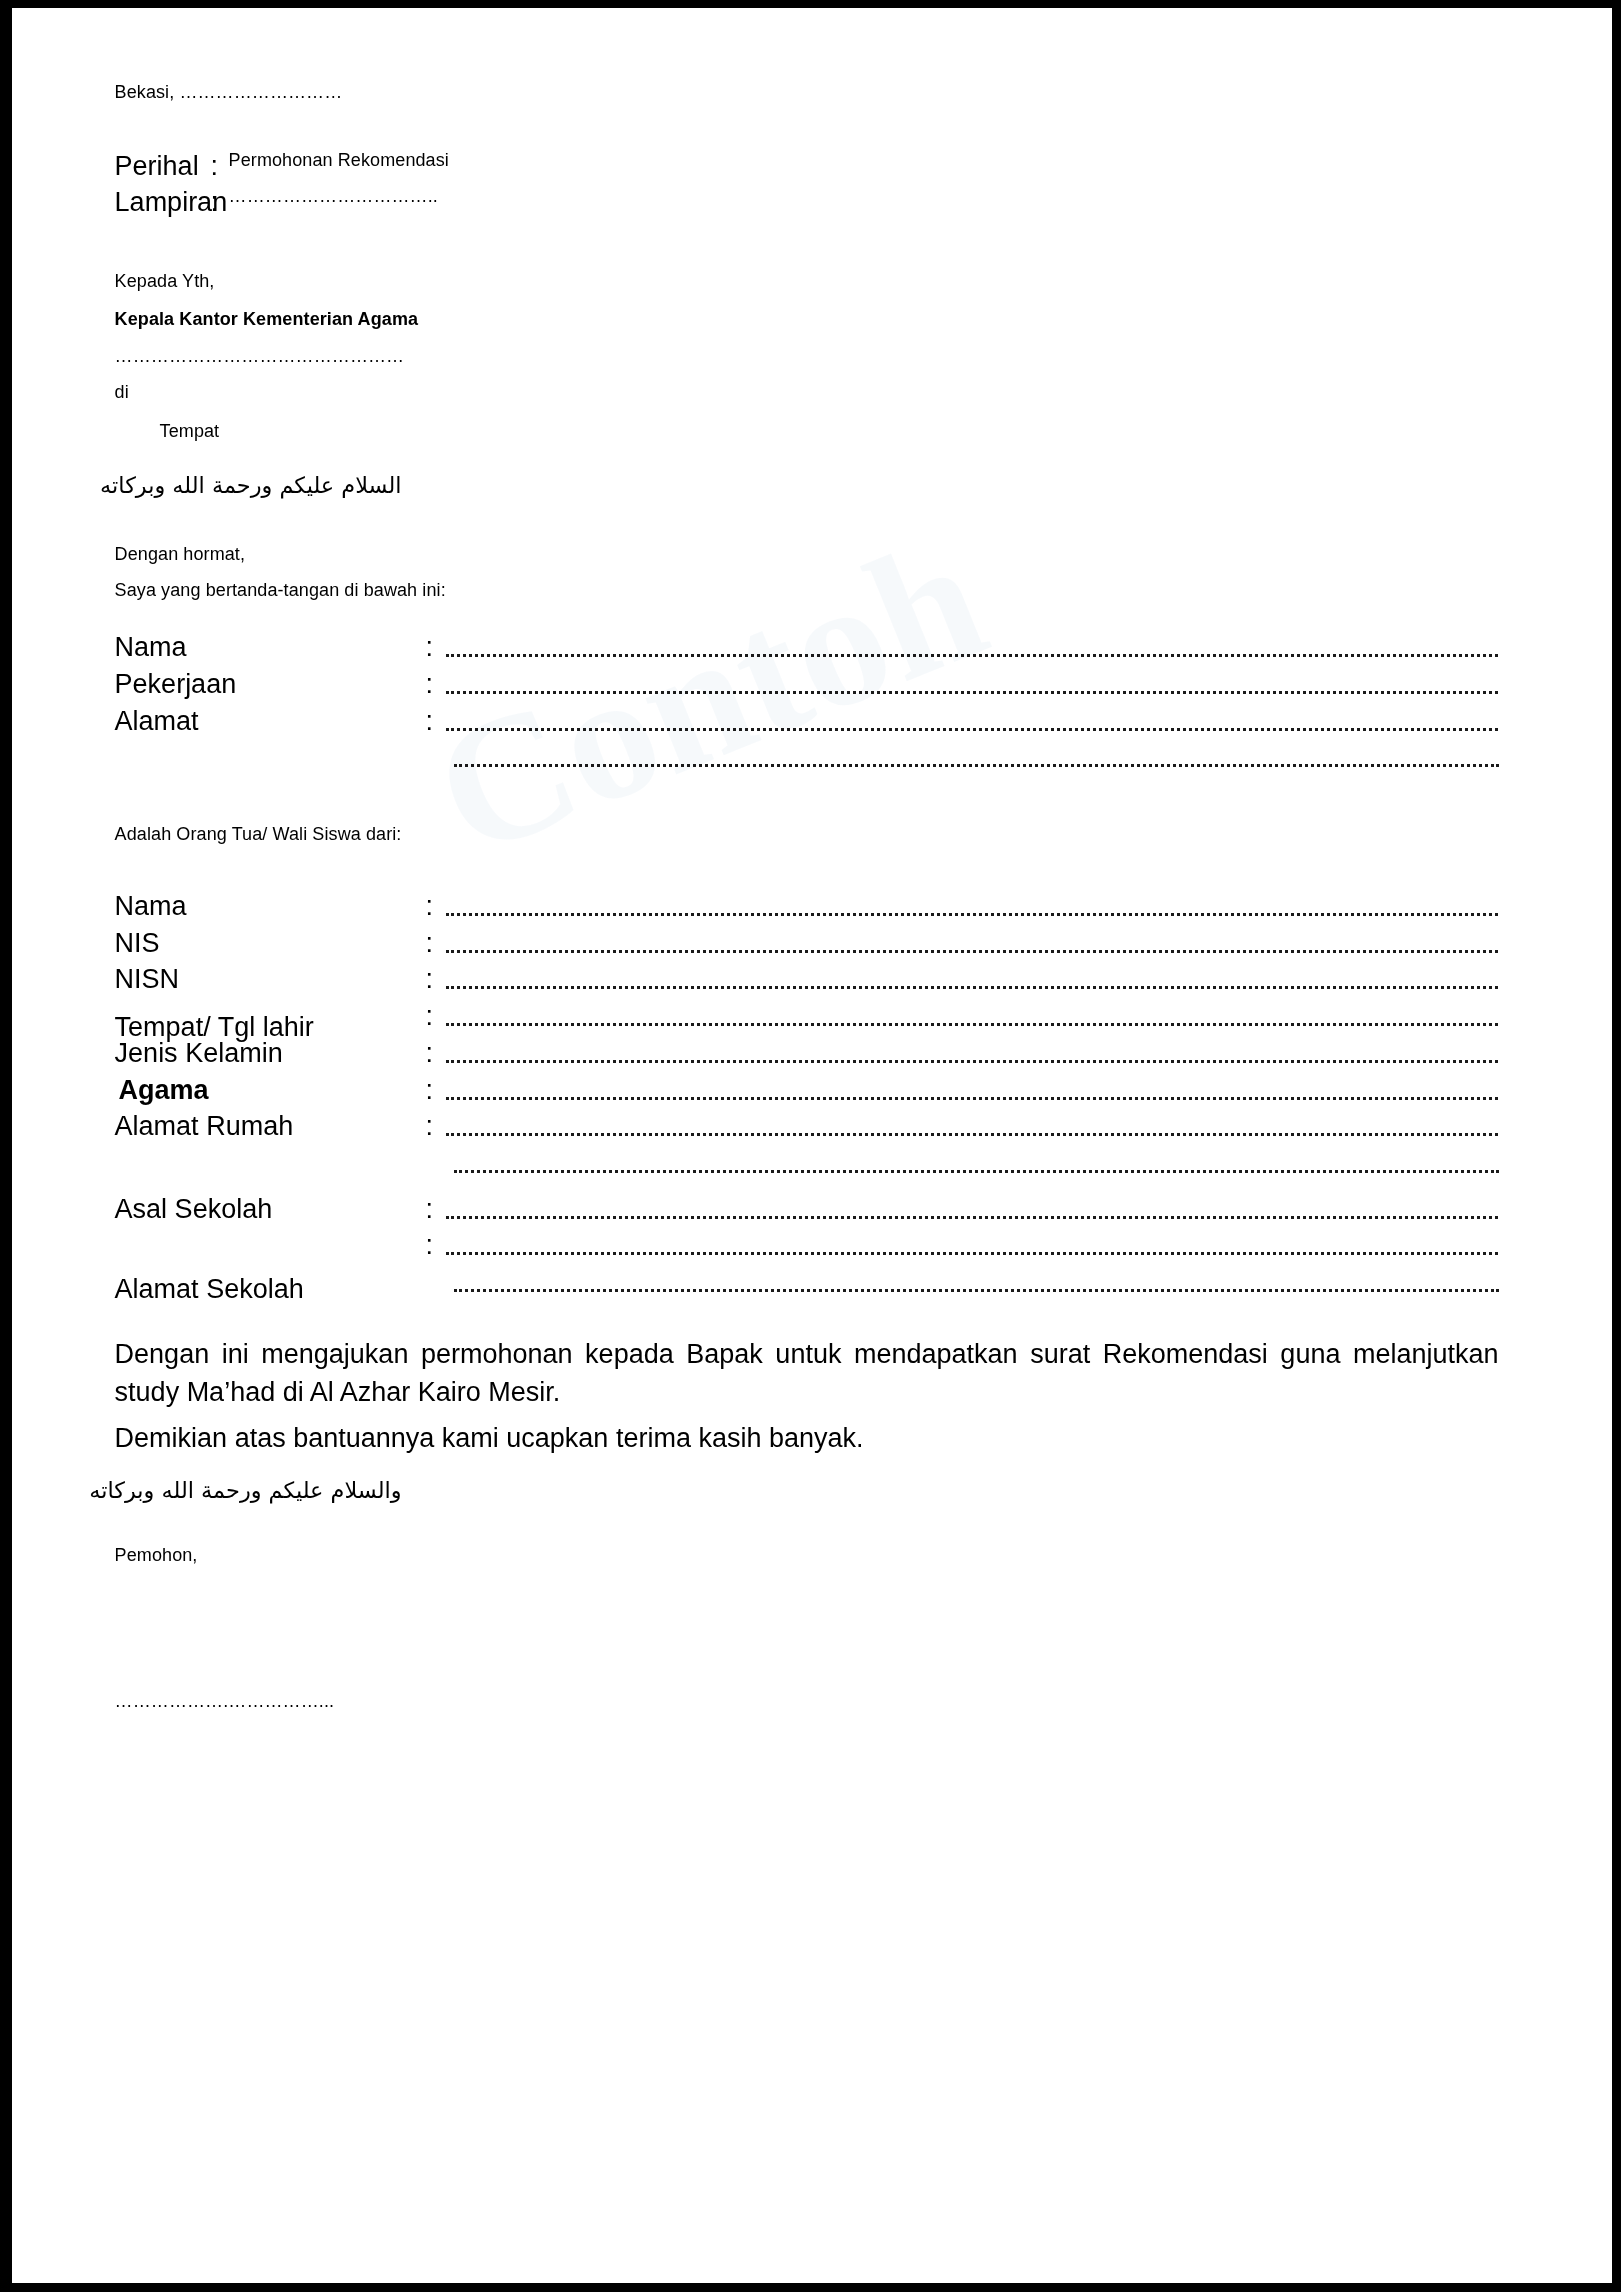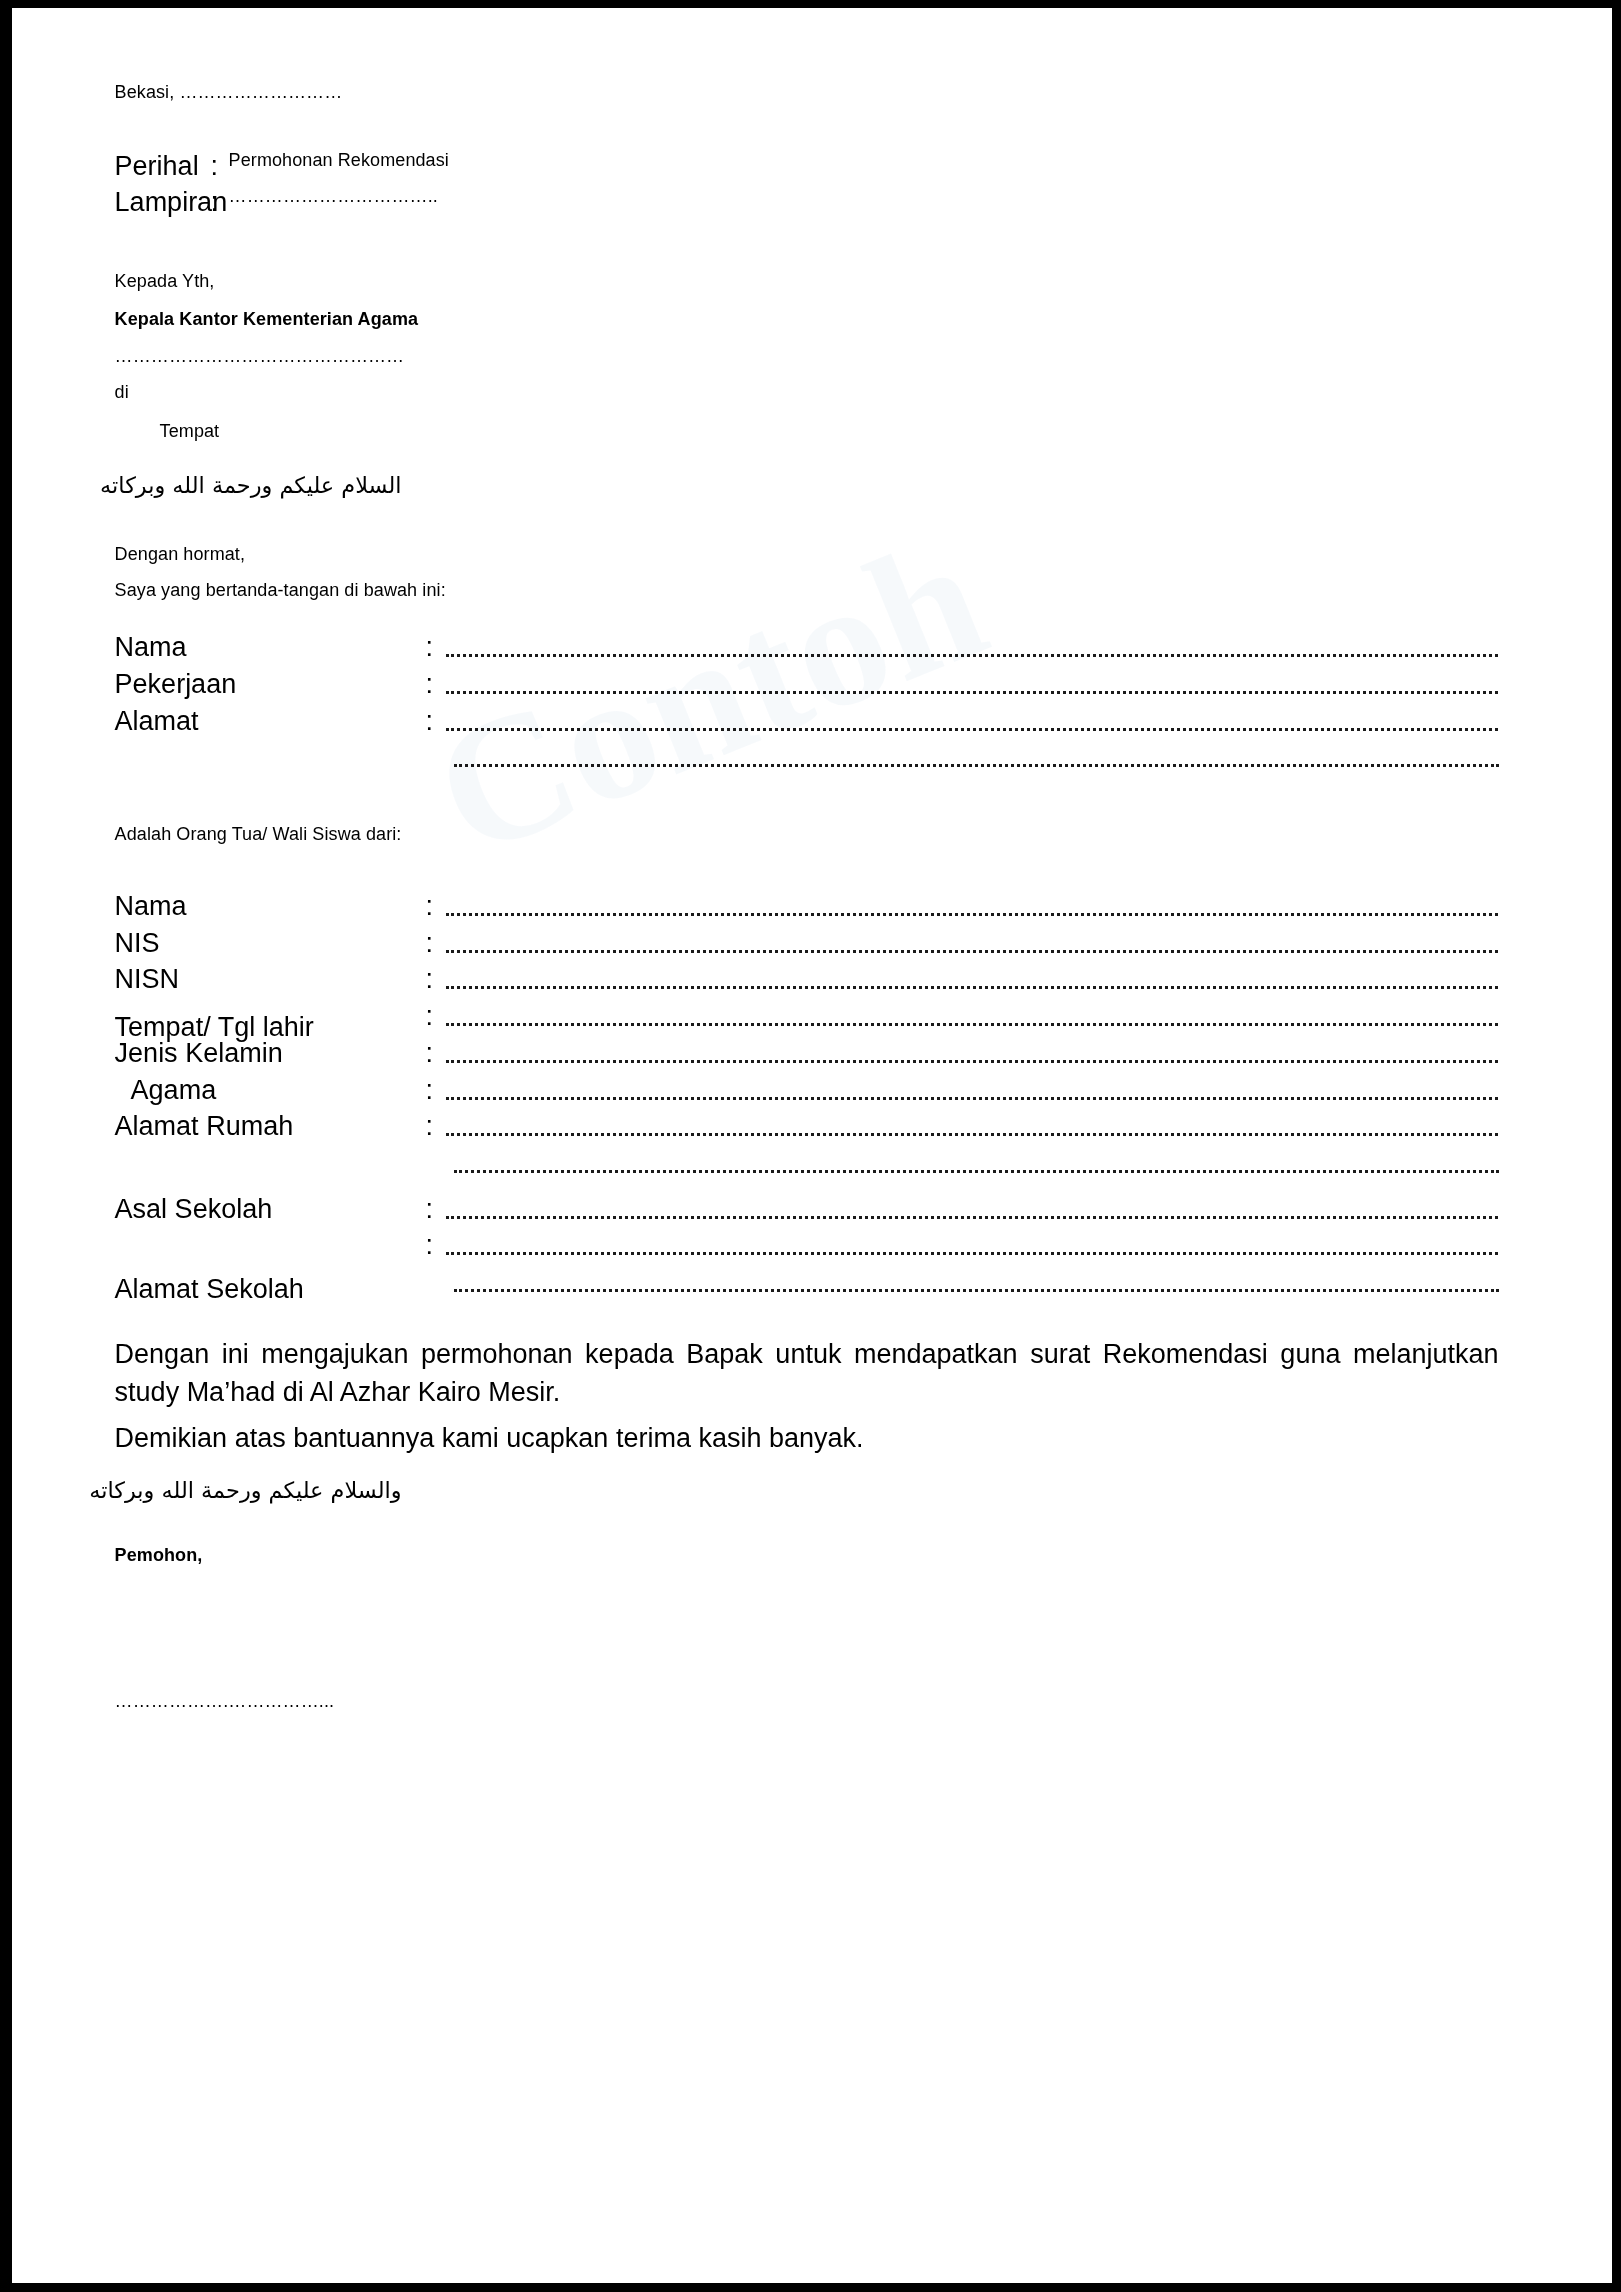--- a/index.html
+++ b/index.html
@@ -173,21 +173,21 @@
       <div class="dots" style="top:974px;left:331px;width:1052px;"></div>
 
       <div class="field-label" style="top:993px;left:0;margin-top:11px;">Tempat/ Tgl lahir</div>
       <div class="field-colon" style="top:993px;">:</div>
       <div class="dots" style="top:1011px;left:331px;width:1052px;"></div>
 
       <div class="field-label" style="top:1030px;left:0;">Jenis Kelamin</div>
       <div class="field-colon" style="top:1030px;">:</div>
       <div class="dots" style="top:1048px;left:331px;width:1052px;"></div>
 
-      <div class="field-label" style="top:1067px;left:16px;">Agama</div>
+      <div class="field-label" style="top:1067px;left:4px;font-weight:bold;">Agama</div>
       <div class="field-colon" style="top:1067px;">:</div>
       <div class="dots" style="top:1085px;left:331px;width:1052px;"></div>
 
       <div class="field-label" style="top:1103px;left:0;">Alamat Rumah</div>
       <div class="field-colon" style="top:1103px;">:</div>
       <div class="dots" style="top:1121px;left:331px;width:1052px;"></div>
       <div class="dots" style="top:1158px;left:339px;width:1045px;"></div>
 
       <div class="field-label" style="top:1186px;left:0;">Asal Sekolah</div>
       <div class="field-colon" style="top:1186px;">:</div>
@@ -197,19 +197,19 @@
       <div class="field-colon" style="top:1222px;">:</div>
       <div class="dots" style="top:1240px;left:331px;width:1052px;"></div>
       <div class="dots" style="top:1277px;left:339px;width:1045px;"></div>
 
       <div class="para" style="top:1327px;">Dengan ini mengajukan permohonan kepada Bapak untuk mendapatkan surat Rekomendasi guna melanjutkan study Ma’had di Al Azhar Kairo Mesir.</div>
 
       <div class="para-left" style="top:1411px;">Demikian atas bantuannya kami ucapkan terima kasih banyak.</div>
 
       <div class="line arabic" style="top:1471px;left:0;width:287px;text-align:right;">والسلام عليكم ورحمة الله وبركاته</div>
 
-      <div class="line" style="top:1538px;left:0;font-weight:bold;">Pemohon,</div>
+      <div class="line" style="top:1538px;left:0;">Pemohon,</div>
       <div class="line" style="top:1684px;left:0;">……………….……………...</div>
 
     </div>
   </div>
 </div>
 
 
 </body></html>

